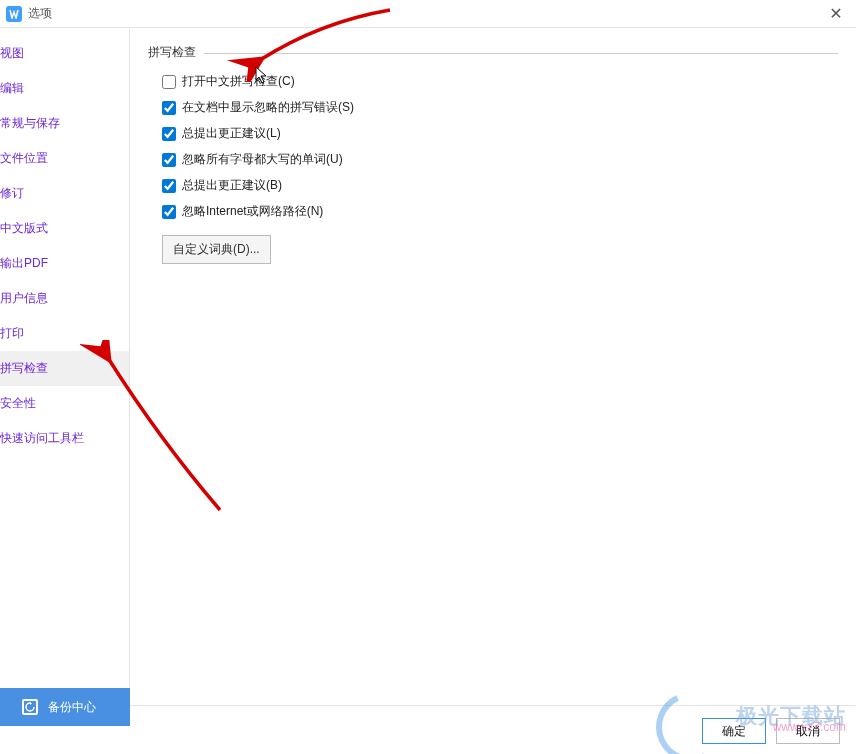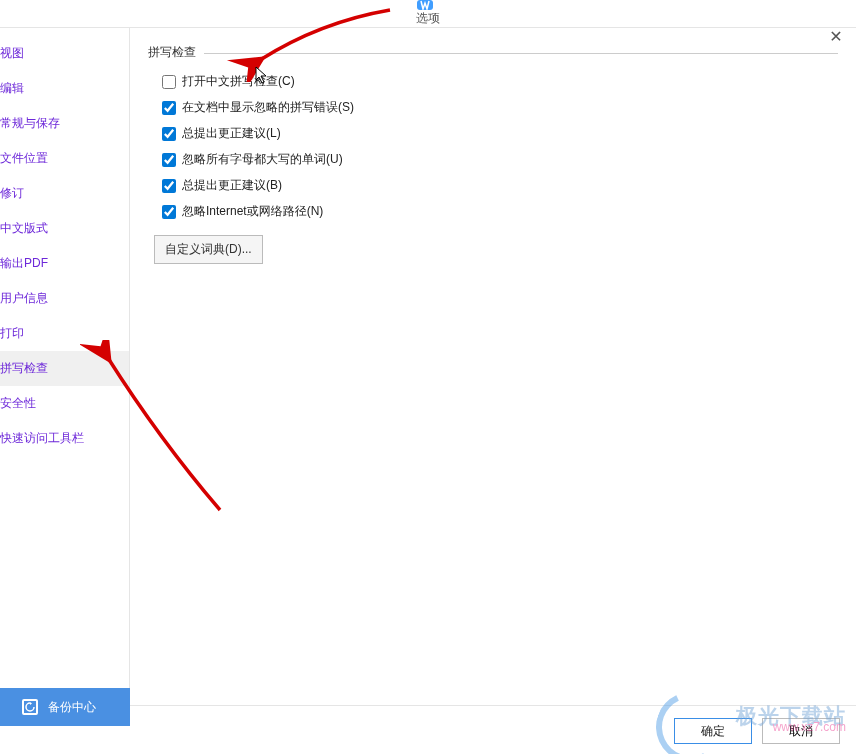--- a/index.html
+++ b/index.html
@@ -1,39 +1,39 @@
 <!DOCTYPE html>
 <html><head>
 <meta charset="utf-8">
 <style>
 * { box-sizing: border-box; margin: 0; padding: 0; }
 body { font-family: "Microsoft YaHei", "SimSun", sans-serif; font-size: 12px; background: #fff; width: 856px; height: 754px; position: relative; overflow: hidden; }
-.titlebar { height: 28px; display: flex; align-items: center; padding: 0 6px; border-bottom: 1px solid #e5e5e5; flex-direction: column; }
+.titlebar { height: 28px; display: flex; align-items: center; padding: 0 6px; border-bottom: 1px solid #e5e5e5; }
 .titlebar .app-icon { width: 16px; height: 16px; background: #409eff; border-radius: 3px; display: inline-flex; align-items: center; justify-content: center; color: #fff; font-size: 10px; font-weight: bold; margin-right: 6px; }
 .titlebar .title { color: #555; font-size: 12px; }
 .titlebar .close { margin-left: auto; font-size: 16px; color: #555; width: 28px; text-align: center; cursor: pointer; }
 .body { display: flex; height: 660px; }
 .sidebar { width: 130px; border-right: 1px solid #e5e5e5; padding-top: 8px; }
 .sidebar .item { padding: 9px 0; color: #6d28d9; cursor: pointer; }
 .sidebar .item.active { background: #f0f0f0; }
 .main { flex: 1; padding: 16px 18px; }
 .section-header { display: flex; align-items: center; margin-bottom: 12px; position: relative; }
 .section-header .legend { color: #333; background: #fff; padding-right: 8px; position: relative; z-index: 2; }
 .section-header .line { flex: 1; height: 1px; background: #ccc; margin-top: 2px; }
 .options { padding-left: 14px; }
 .opt { display: flex; align-items: center; margin-bottom: 9px; color: #222; }
 .opt input[type=checkbox] { width: 14px; height: 14px; margin-right: 6px; accent-color: #0078d7; }
-.custom-btn { margin-top: 6px; margin-left: 6px; padding: 5px 10px; background: #f5f5f5; border: 1px solid #bbb; color: #333; cursor: pointer; font-size: 12px; font-family: inherit; }
+.custom-btn { margin-top: 6px; margin-left: 14px; padding: 5px 10px; background: #f5f5f5; border: 1px solid #bbb; color: #333; cursor: pointer; font-size: 12px; font-family: inherit; }
 .footer { position: absolute; left: 0; bottom: 0; width: 100%; height: 66px; }
 .backup { position: absolute; left: 0; bottom: 28px; width: 130px; height: 38px; background: #4a90e2; color: #fff; display: flex; align-items: center; padding-left: 22px; cursor: pointer; }
 .backup .bicon { width: 16px; height: 16px; border: 2px solid #fff; border-radius: 2px; margin-right: 10px; display: inline-flex; align-items: center; justify-content: center; }
 .backup .bicon svg { width: 10px; height: 10px; }
 .bottom-divider { position: absolute; left: 0; bottom: 48px; right: 0; border-top: 1px solid #e5e5e5; }
 .actions { position: absolute; right: 16px; bottom: 10px; display: flex; gap: 10px; }
-.actions button { width: 78px; height: 26px; border: 1px solid #bbb; background: #fff; font-size: 12px; font-family: inherit; cursor: pointer; }
+.actions button { width: 64px; height: 26px; border: 1px solid #bbb; background: #fff; font-size: 12px; font-family: inherit; cursor: pointer; }
 .actions button.primary { border: 1px solid #3a8ee6; color: #222; }
 .cursor { position: absolute; top: 66px; left: 255px; z-index: 60; pointer-events: none; }
 .arrow-svg { position: absolute; z-index: 55; pointer-events: none; }
 .watermark { position: absolute; right: 10px; bottom: 2px; width: 190px; height: 60px; opacity: 0.5; pointer-events: none; }
 .watermark .circle { position: absolute; left: 0; bottom: -10px; width: 70px; height: 70px; border: 6px solid #5aa3e8; border-radius: 50%; border-top-color: transparent; border-right-color: transparent; transform: rotate(20deg); }
 .watermark .wtext { position: absolute; right: 0; top: 10px; font-size: 21px; color: #7aa8d8; font-weight: bold; letter-spacing: 1px; }
 .watermark .wurl { position: absolute; right: 0; top: 28px; font-size: 12px; color: #ec4899; }
 </style>
 </head>
 <body>

